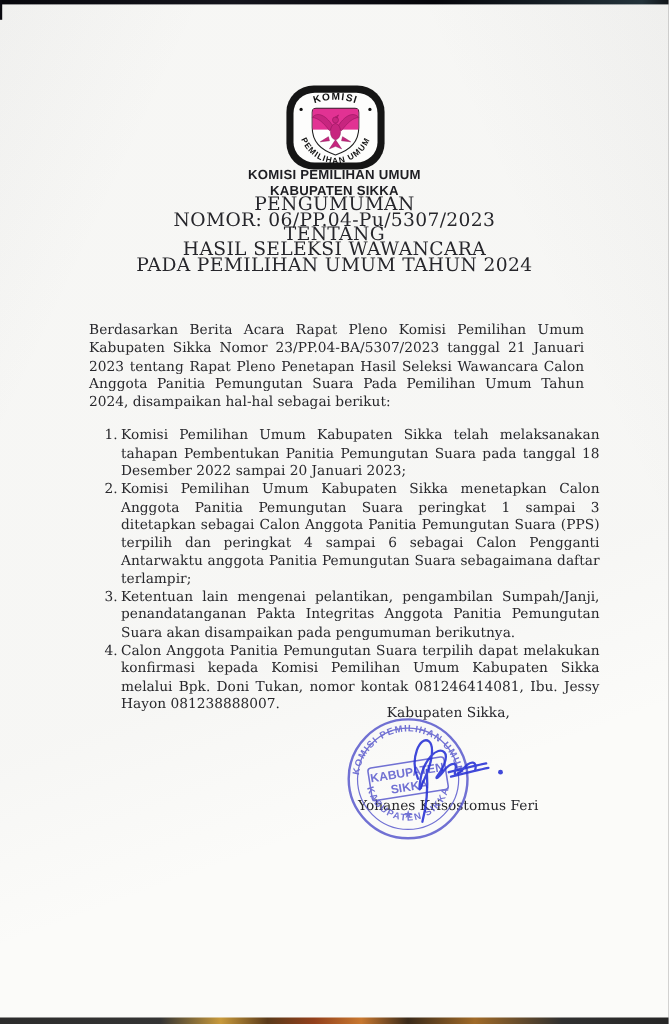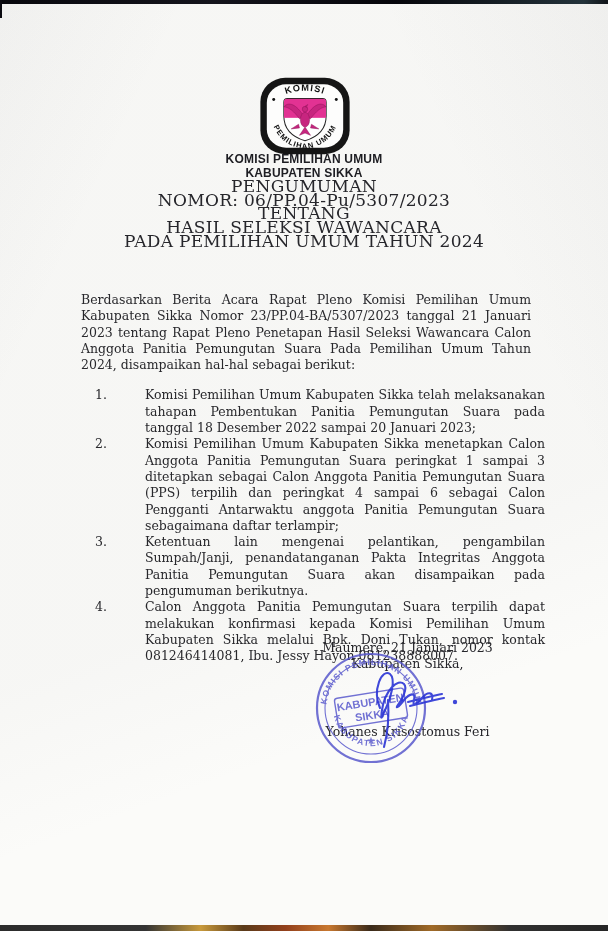--- a/index.html
+++ b/index.html
@@ -23,21 +23,21 @@
 
   .header{position:absolute;left:0;top:153px;width:608px;text-align:center;line-height:13.6px;}
   .header .sans{font-family:"Liberation Sans", sans-serif;font-weight:bold;font-size:12px;letter-spacing:.2px;color:#1d1d22;}
   .header .serif{font-size:17px;letter-spacing:.3px;color:#26262b;text-align:center;}
 
   .content{position:absolute;left:67px;top:278px;width:478px;font-size:12.5px;line-height:16.3px;text-align:justify;}
   .content p{margin:14px;}
   .list{margin:0;}
   .list-item{display:flex;}
   .list-item .num{width:15px;margin-left:28px;flex:0 0 auto;}
-  .list-item .txt{flex:1;margin-left:35px;}
+  .list-item .txt{flex:1;}
 
   .sign-block{position:absolute;left:300px;top:640px;width:215px;text-align:center;
     font-size:12.5px;line-height:16.2px;color:#26262b;}
   .sign-name{position:absolute;left:300px;top:724px;width:215px;text-align:center;
     font-size:12.5px;color:#26262b;}
 
   .stamp{position:absolute;left:311px;top:648px;width:120px;height:120px;opacity:.82;}
   .signature-ink{position:absolute;left:358px;top:650px;width:115px;height:105px;opacity:.9;}
 </style>
 </head>
@@ -107,21 +107,20 @@
         <span class="txt">Ketentuan lain mengenai pelantikan, pengambilan Sumpah/Janji, penandatanganan Pakta Integritas Anggota Panitia Pemungutan Suara akan disampaikan pada pengumuman berikutnya.</span>
       </div>
       <div class="list-item">
         <span class="num">4.</span>
         <span class="txt">Calon Anggota Panitia Pemungutan Suara terpilih dapat melakukan konfirmasi kepada Komisi Pemilihan Umum Kabupaten Sikka melalui Bpk. Doni Tukan, nomor kontak 081246414081, Ibu. Jessy Hayon 081238888007.</span>
       </div>
     </div>
   </div>
 
   <div class="sign-block">
-    <div>Maumere, 21 Januari 2023</div>
     <div>Kabupaten Sikka,</div>
   </div>
   <div class="sign-name">Yohanes Krisostomus Feri</div>
 
   <svg class="stamp" viewBox="0 0 120 120">
     <defs>
       <path id="stamp-top" d="M15,62 A45,45 0 1 1 105,62"></path>
       <path id="stamp-bot" d="M22,60 A38,38 0 0 0 98,60"></path>
     </defs>
     <g stroke="#5353cb" fill="none">

